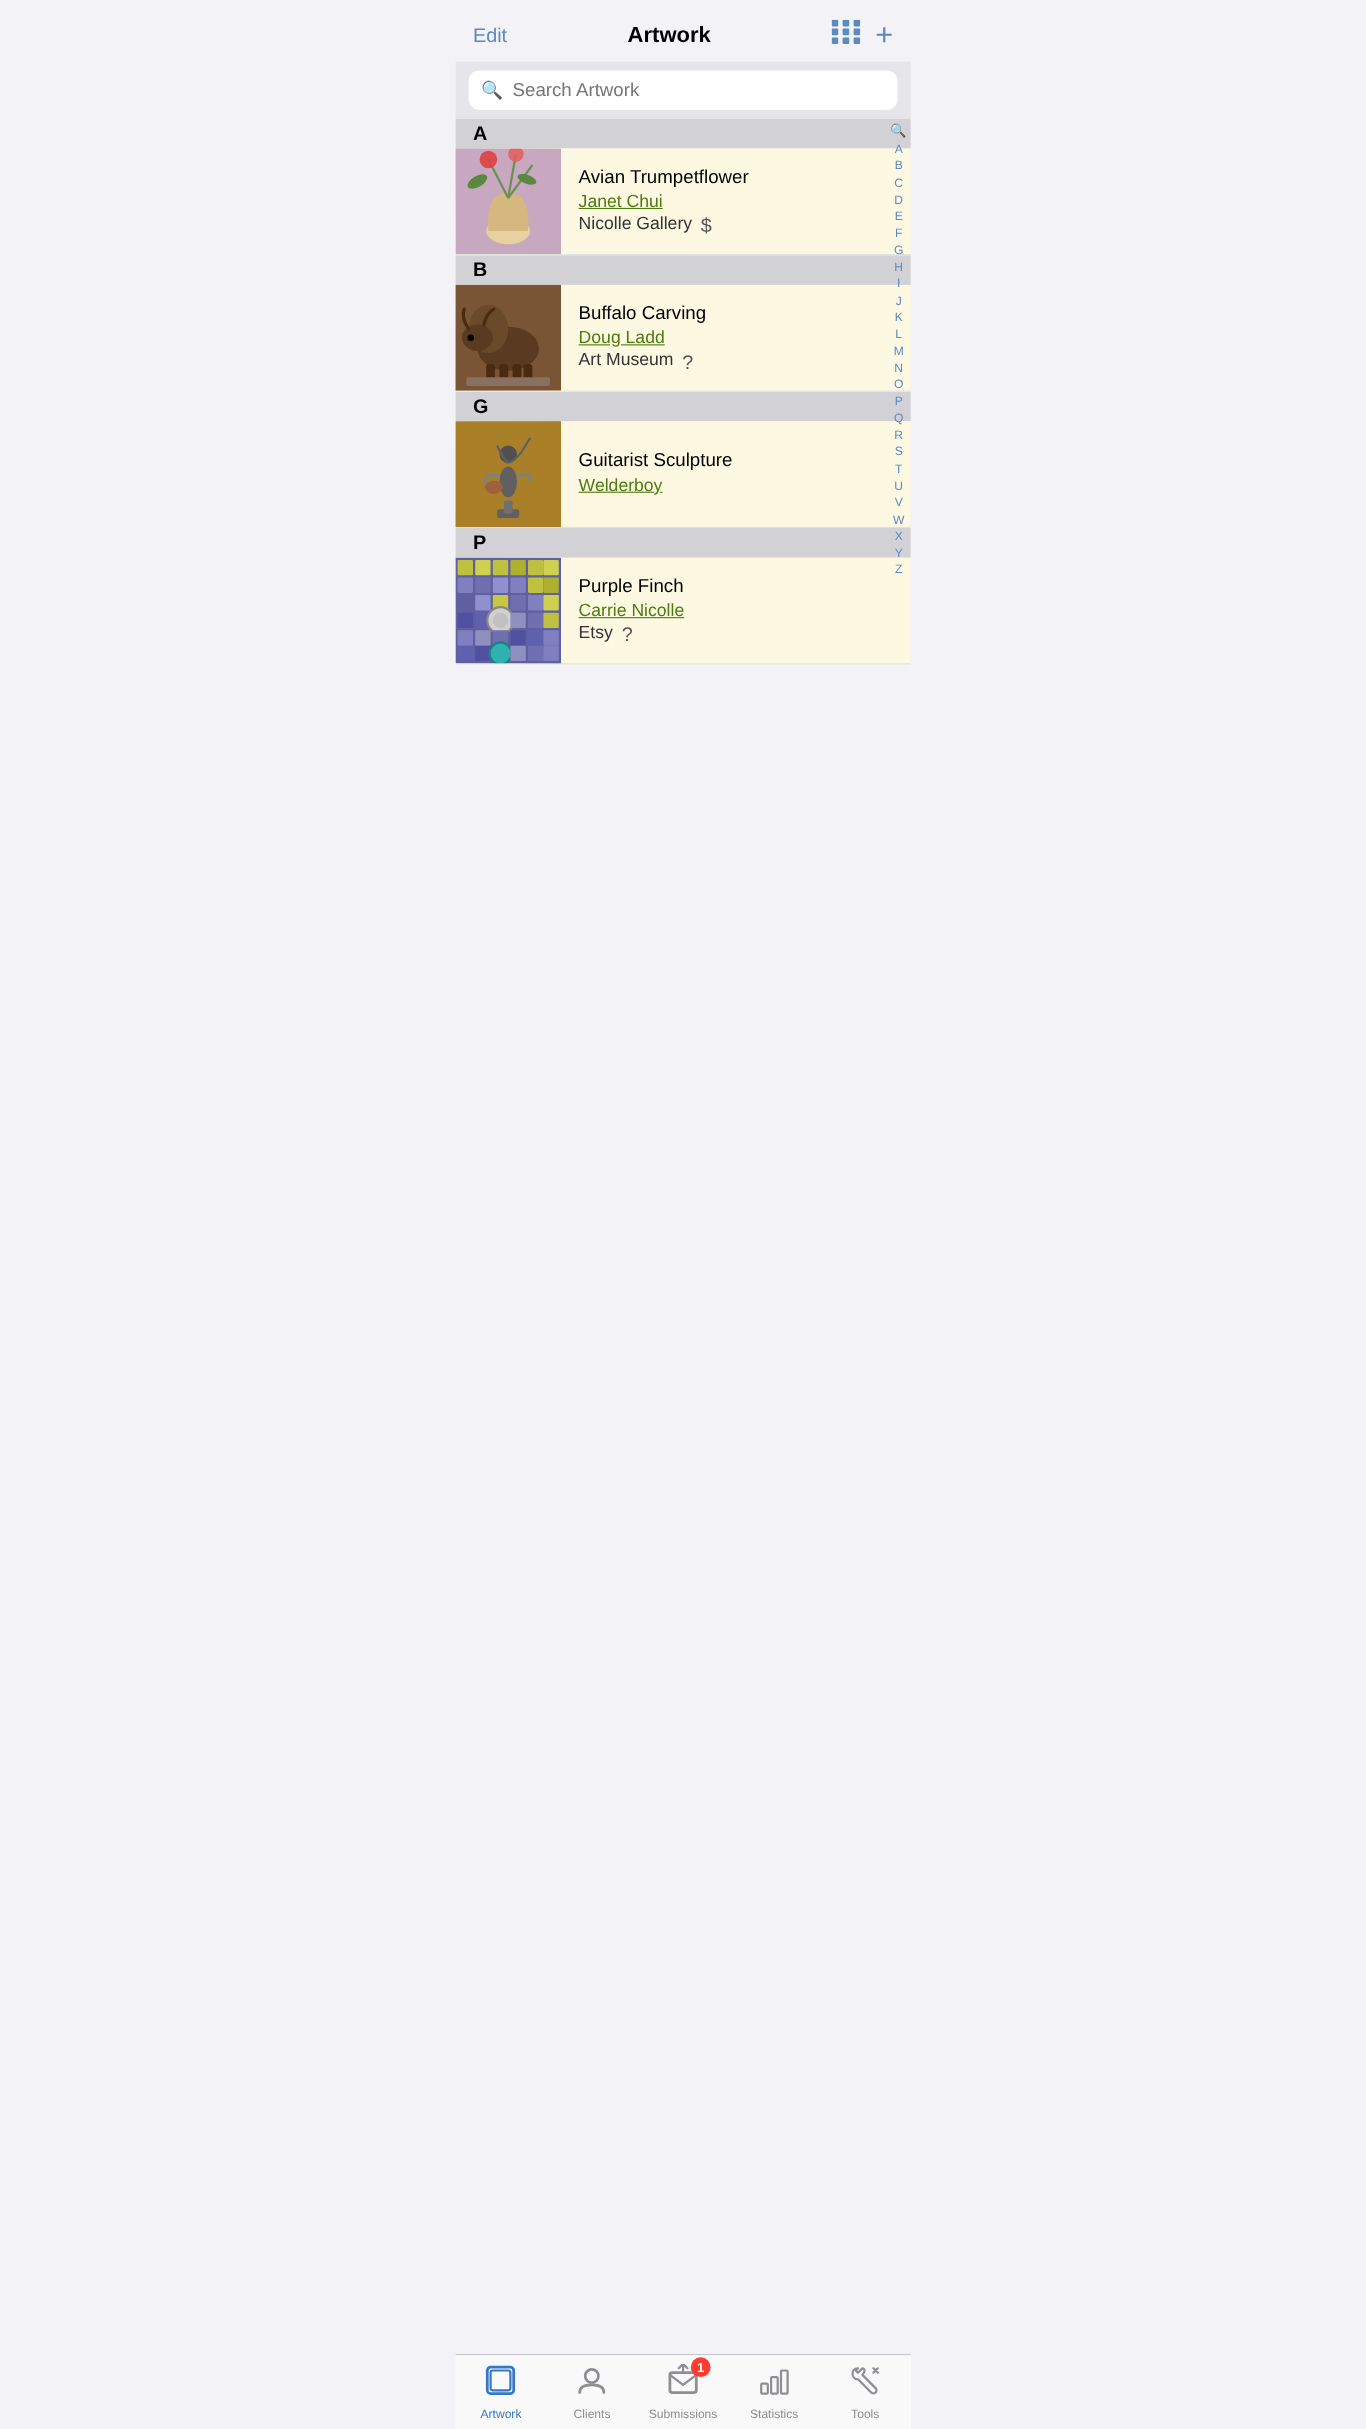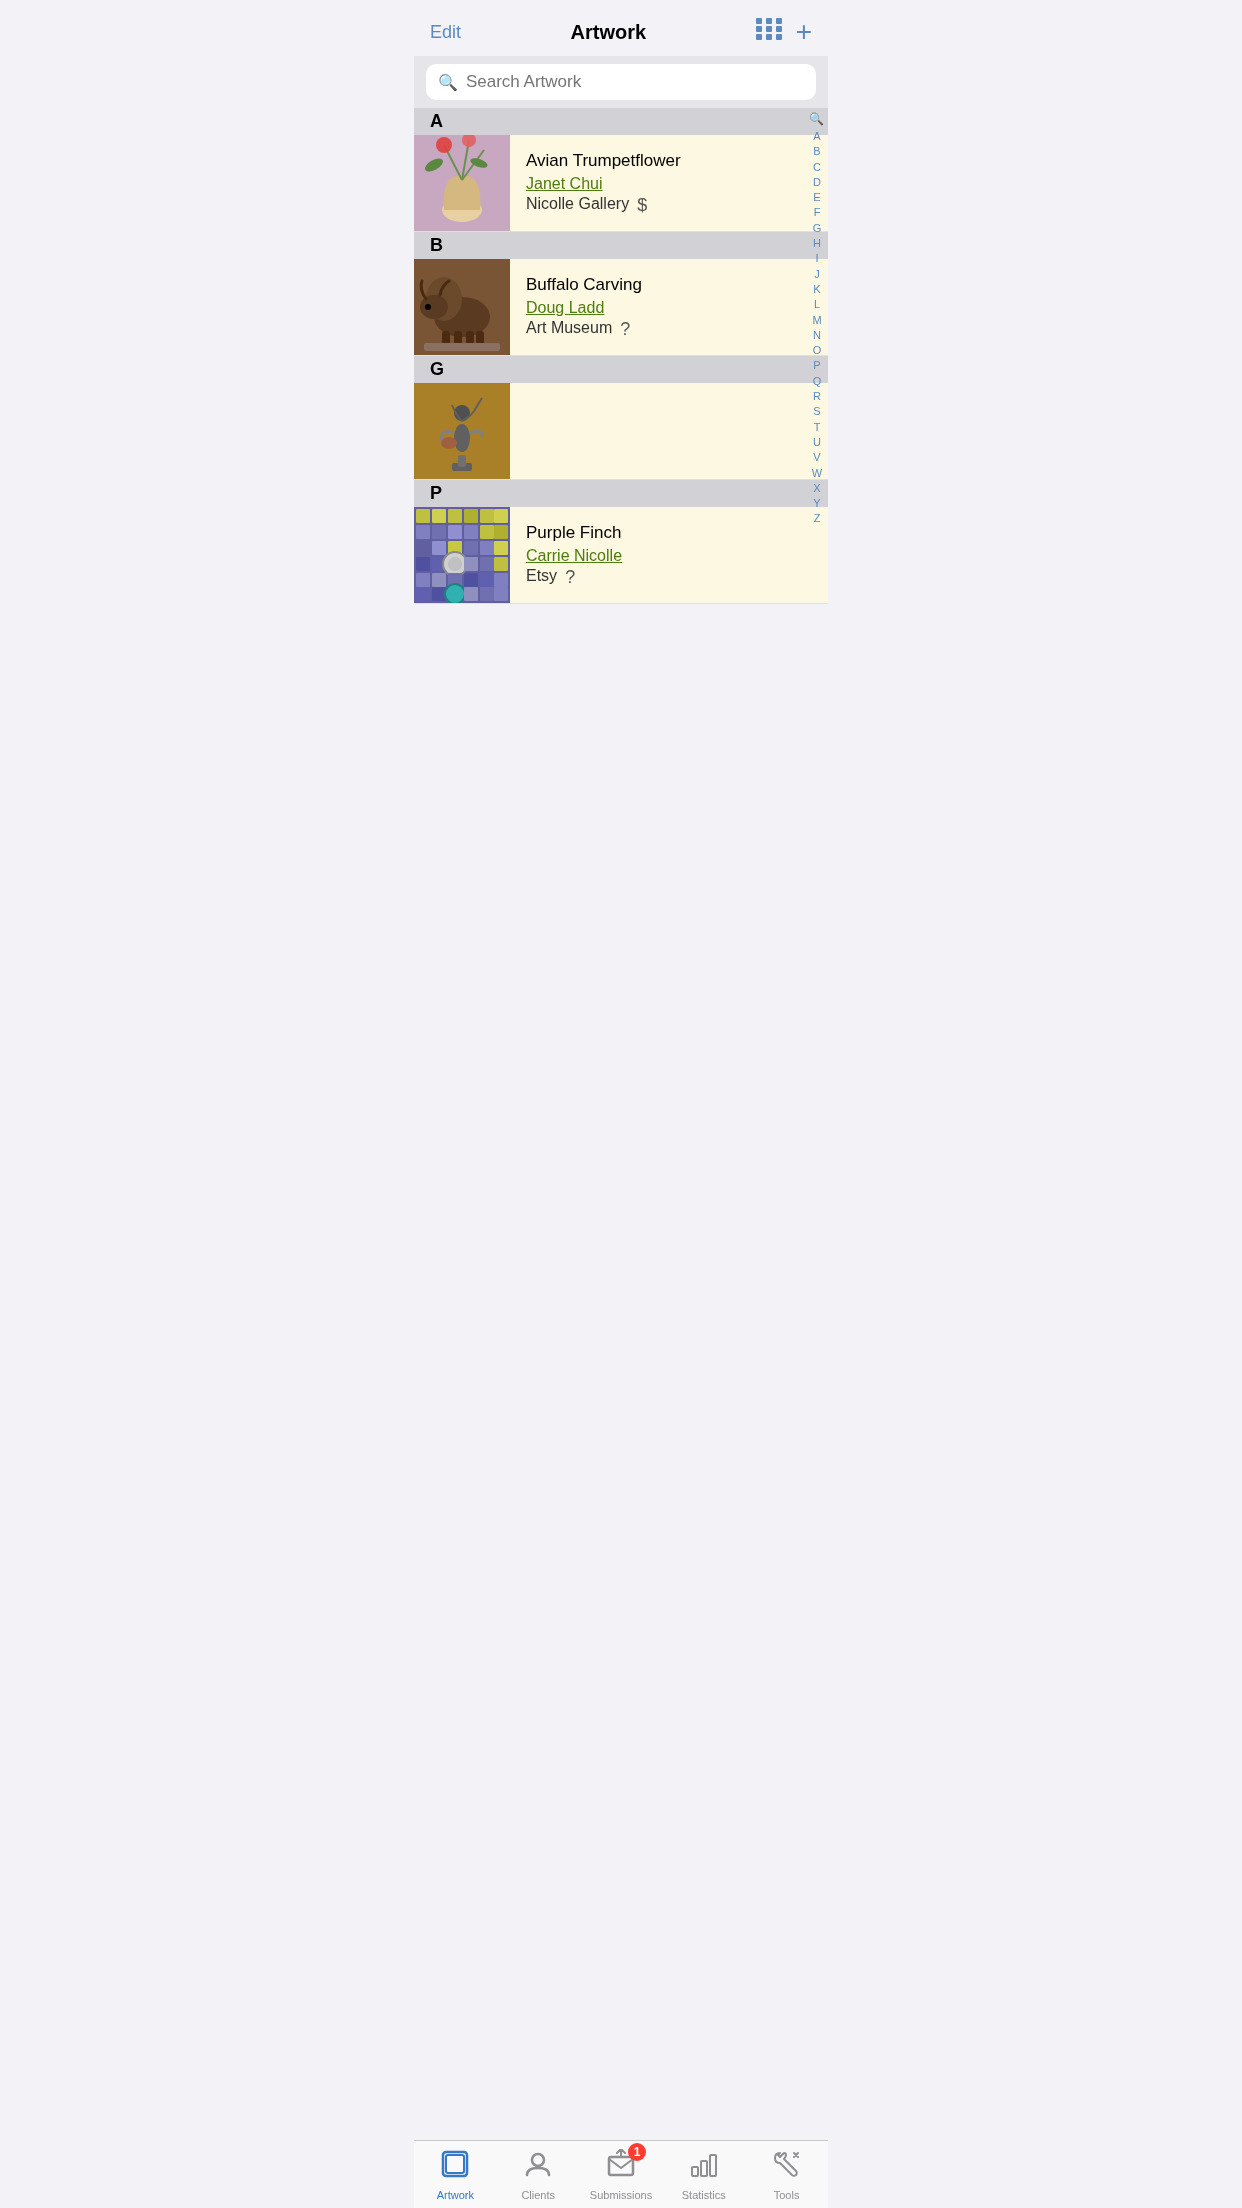--- a/index.html
+++ b/index.html
@@ -392,20 +392,24 @@
 
         <path d="M40 50 Q25 45 28 58 Q31 65 40 62" stroke="#808080" stroke-width="3" fill="none"></path>
         <path d="M56 50 Q70 45 68 55" stroke="#808080" stroke-width="3" fill="none"></path>
 
         <ellipse cx="35" cy="60" rx="8" ry="6" fill="#a06040"></ellipse>
 
         <path d="M48 38 Q55 35 60 28 Q65 20 68 15" stroke="#606060" stroke-width="2" fill="none"></path>
         <path d="M48 38 Q42 32 38 22" stroke="#606060" stroke-width="2" fill="none"></path>
       </svg>
     </div>
+    <div class="artwork-info">
+      <div class="artwork-title">Guitarist Sculpture</div>
+      <div class="artwork-artist">Welderboy</div>
+    </div>
   </div>
 
   <div class="section-header">P</div>
 
   <div class="artwork-item">
     <div class="artwork-thumb-placeholder thumb-purple" style="position:relative; overflow:hidden;">
       <svg width="96" height="96" viewBox="0 0 96 96" xmlns="http://www.w3.org/2000/svg">
         <rect width="96" height="96" fill="#6060a0"></rect>
 
         <rect x="2" y="2" width="14" height="14" rx="1" fill="#c0c040"></rect>

